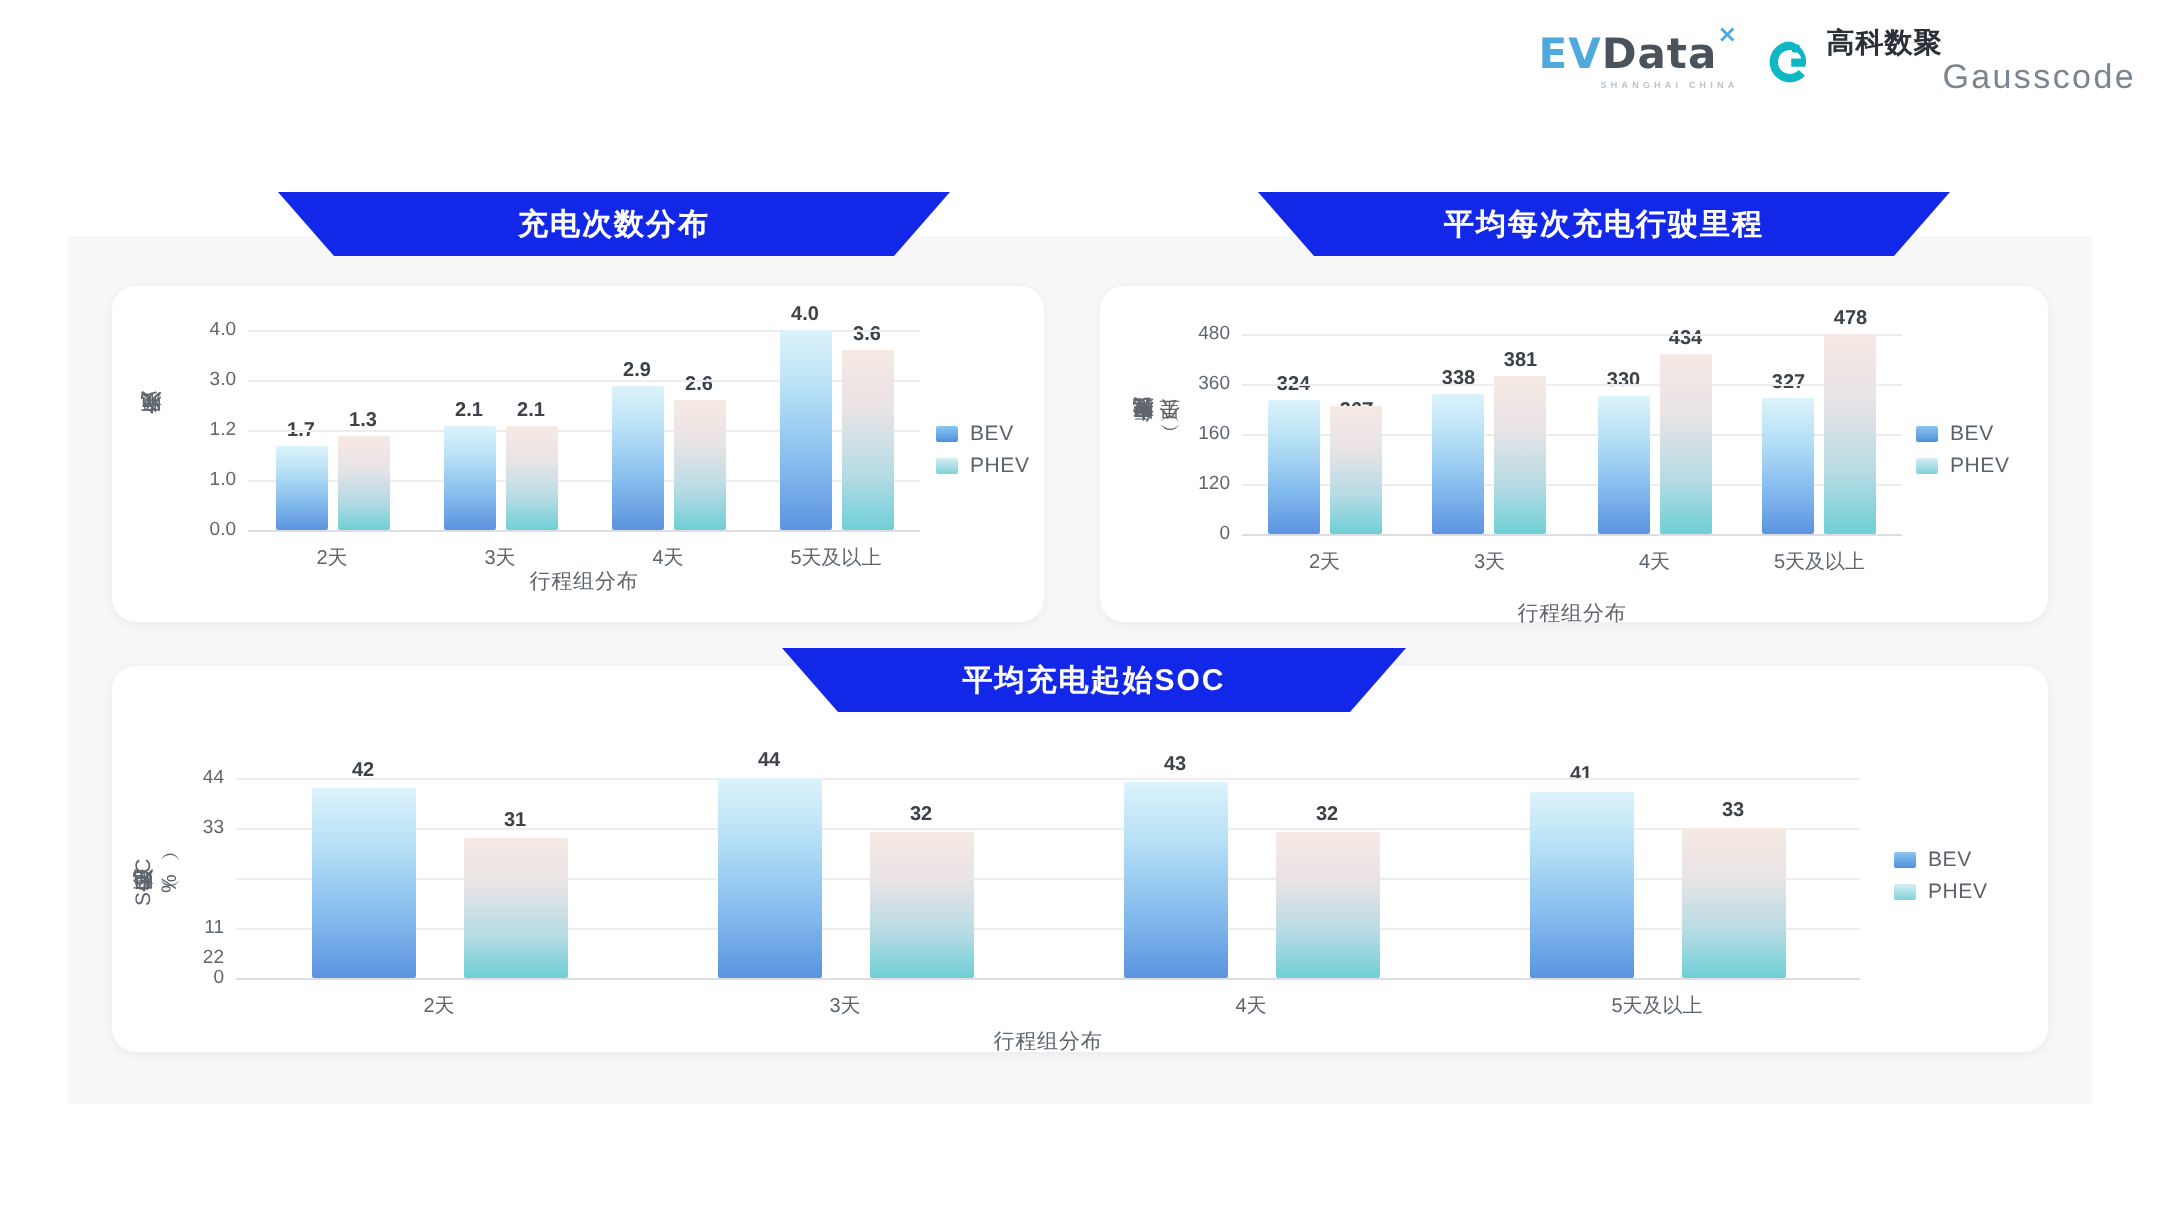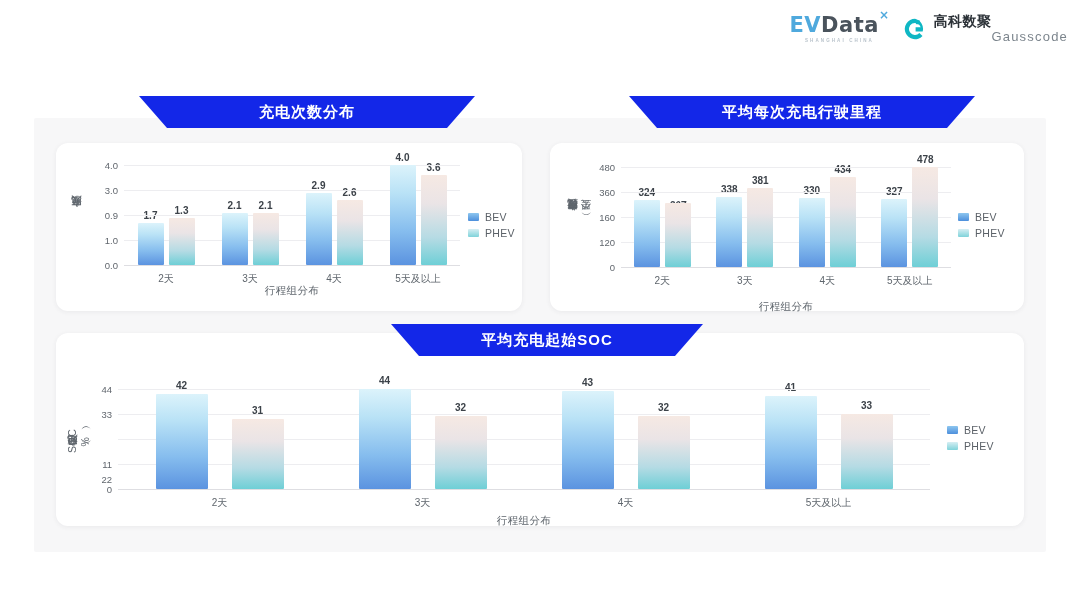--- a/index.html
+++ b/index.html
@@ -9,42 +9,42 @@
     font-family:"Liberation Sans","DejaVu Sans",sans-serif;
     overflow:hidden;
     position:relative;
   }
 
   
   .header-logos{
     position:absolute; top:14px; right:12px;
     display:flex; align-items:center; gap:14px;
   }
-  .evdata-logo{ position:relative; display:flex; flex-direction:column; align-items:center; }
+  .evdata-logo{ position:relative; display:flex; flex-direction:column; align-items:flex-end; }
   .evdata-wordmark{
     font-family:"DejaVu Sans",sans-serif;
     font-size:21px; font-weight:700; letter-spacing:.5px;
     color:#5c6670; line-height:1;
     display:flex; align-items:flex-start;
   }
   .evdata-wordmark .ev{ color:#4fa9dd; }
   .evdata-wordmark .data{ color:#4a535c; }
   .evdata-x{
     font-size:12px; font-weight:700; color:#4fa9dd;
     position:relative; top:-6px; left:0px;
   }
   .evdata-sub{
     font-size:4.5px; letter-spacing:2.1px; color:#b9c3cb;
     margin-top:2px; font-weight:600;
   }
   .gauss-logo{ display:flex; align-items:center; gap:6px; }
   .gauss-mark{ width:24px;height:24px; flex:0 0 24px; }
   .gauss-text{ display:flex; flex-direction:row; line-height:1; }
   .gauss-cn{ font-size:14px; font-weight:700; color:#2b3137; letter-spacing:.5px; }
-  .gauss-en{ font-size:13px; color:#7c858d; letter-spacing:1.2px; margin-top:16px;}
+  .gauss-en{ font-size:17px; color:#7c858d; letter-spacing:1.2px; margin-top:16px;}
 
   
   .panel{
     position:absolute; left:34px; top:118px; width:1012px; height:434px;
     background:#f7f7f8; border-radius:2px;
   }
 
   
   .card{ position:absolute; background:#ffffff; border-radius:12px;
          box-shadow:0 1px 5px rgba(60,60,70,.07); }
@@ -148,21 +148,21 @@
 <div class="banner" id="banner-3">
   <div class="shape"></div>
   <div class="label">平均充电起始SOC</div>
 </div>
 
 <div id="charts-root">
     <div class="chart">
       <div class="ylabel" style="left: 70px; top: 168px; height: 95px;">充电频次</div>
       <div class="ytick" style="top: 265px; left: 0px; width: 118px;">0.0</div>
       <div class="ytick" style="top: 240px; left: 0px; width: 118px;">1.0</div>
-      <div class="ytick" style="top: 215px; left: 0px; width: 118px;">0.9</div>
+      <div class="ytick" style="top: 215px; left: 0px; width: 118px;">1.2</div>
       <div class="ytick" style="top: 190px; left: 0px; width: 118px;">3.0</div>
       <div class="ytick" style="top: 165px; left: 0px; width: 118px;">4.0</div>
       <div class="barval" style="left: 150.5px; top: 209.5px;">1.7</div>
       <div class="barval" style="left: 181.5px; top: 204.5px;">1.3</div>
       <div class="xtick" style="left: 166px; top: 272px;">2天</div>
       <div class="barval" style="left: 234.5px; top: 199.5px;">2.1</div>
       <div class="barval" style="left: 265.5px; top: 199.5px;">2.1</div>
       <div class="xtick" style="left: 250px; top: 272px;">3天</div>
       <div class="barval" style="left: 318.5px; top: 179.5px;">2.9</div>
       <div class="barval" style="left: 349.5px; top: 187px;">2.6</div>

